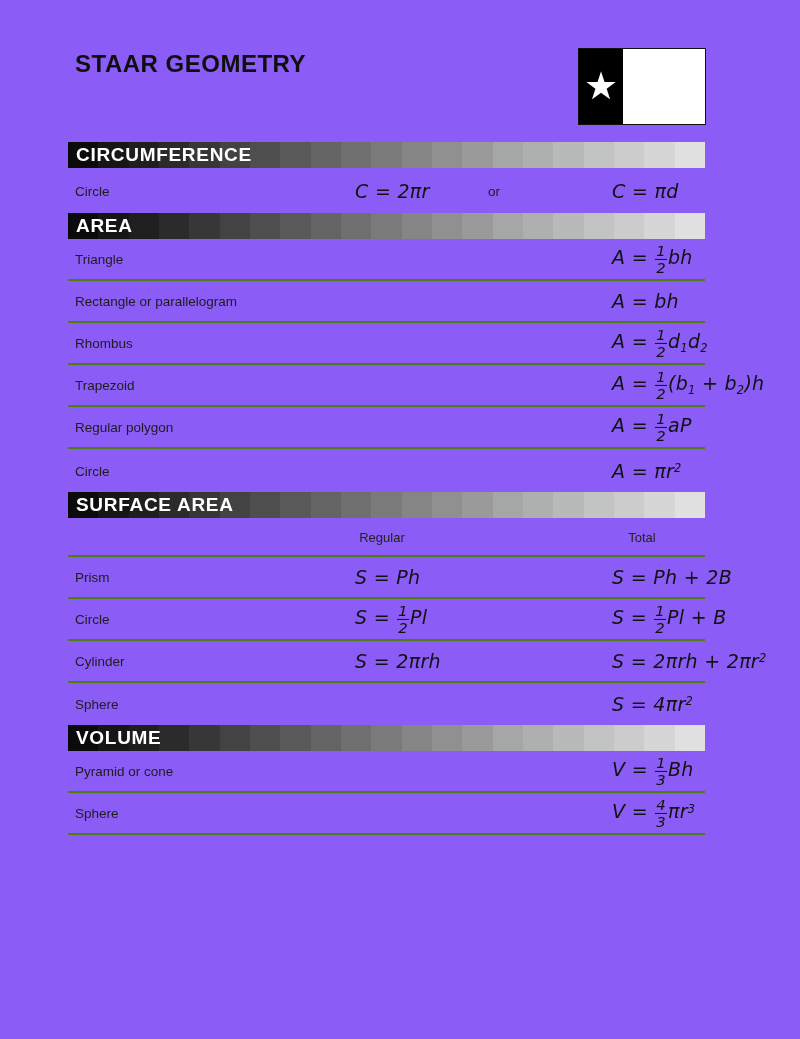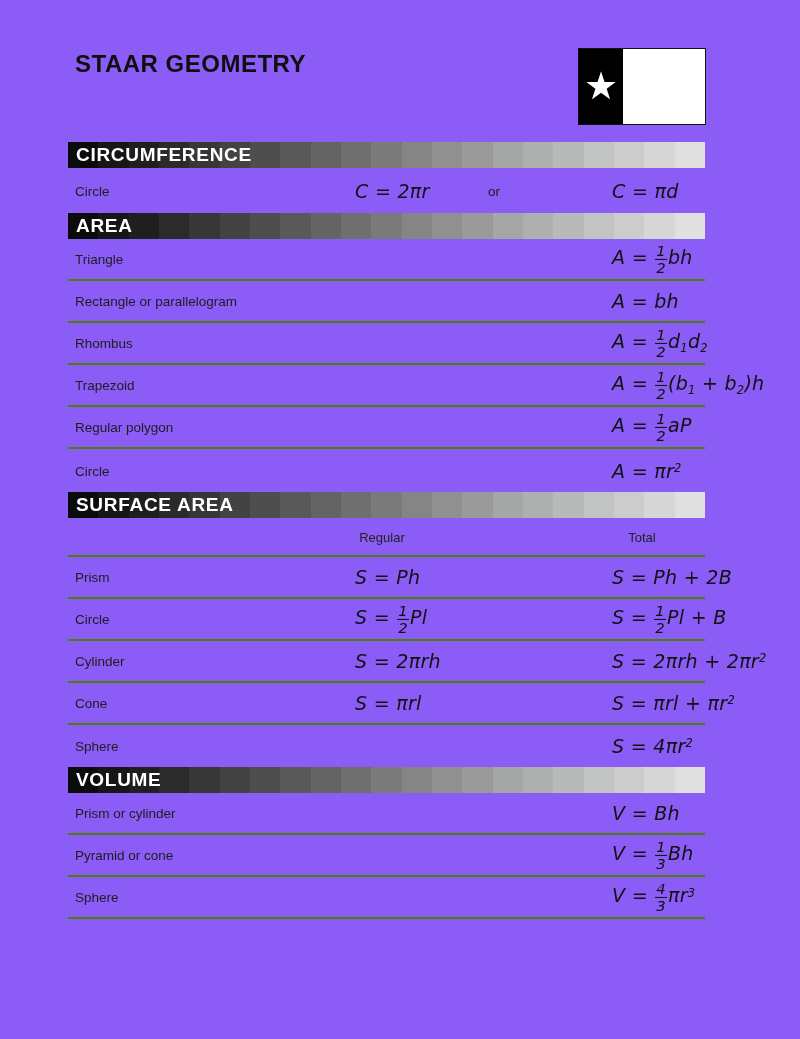--- a/index.html
+++ b/index.html
@@ -224,25 +224,20 @@
             <span class="label">Circle</span>
             <span class="formula lateral">S = <span class="frac"><span class="num">1</span><span class="den">2</span></span>Pl</span>
             <span class="formula total">S = <span class="frac"><span class="num">1</span><span class="den">2</span></span>Pl + B</span>
           </div>
           <div class="row">
             <span class="label">Cylinder</span>
             <span class="formula lateral">S = 2πrh</span>
             <span class="formula total">S = 2πrh + 2πr<sup>2</sup></span>
           </div>
           <div class="row">
-            <span class="label">Cone</span>
-            <span class="formula lateral">S = πrl</span>
-            <span class="formula total">S = πrl + πr<sup>2</sup></span>
-          </div>
-          <div class="row">
             <span class="label">Sphere</span>
             <span class="formula total">S = 4πr<sup>2</sup></span>
           </div>
         </div>
         <div class="section section-volume">
           <div class="section-bar">
             <div class="bar-block" style="background: rgb(11, 11, 11);"></div>
             <div class="bar-block" style="background: rgb(22, 22, 22);"></div>
             <div class="bar-block" style="background: rgb(31, 31, 31);"></div>
             <div class="bar-block" style="background: rgb(43, 43, 43);"></div>
@@ -259,24 +254,20 @@
             <div class="bar-block" style="background: rgb(164, 167, 165);"></div>
             <div class="bar-block" style="background: rgb(174, 176, 175);"></div>
             <div class="bar-block" style="background: rgb(184, 186, 185);"></div>
             <div class="bar-block" style="background: rgb(194, 195, 195);"></div>
             <div class="bar-block" style="background: rgb(204, 204, 204);"></div>
             <div class="bar-block" style="background: rgb(214, 214, 214);"></div>
             <div class="bar-block" style="background: rgb(224, 224, 224);"></div>
             <span class="bar-label" style="color: rgb(255, 255, 255);">VOLUME</span>
           </div>
           <div class="row">
-            <span class="label">Prism or cylinder</span>
-            <span class="formula total">V = Bh</span>
-          </div>
-          <div class="row">
             <span class="label">Pyramid or cone</span>
             <span class="formula total">V = <span class="frac"><span class="num">1</span><span class="den">3</span></span>Bh</span>
           </div>
           <div class="row">
             <span class="label">Sphere</span>
             <span class="formula total">V = <span class="frac"><span class="num">4</span><span class="den">3</span></span>πr<sup>3</sup></span>
           </div>
         </div>
       </div>
 

